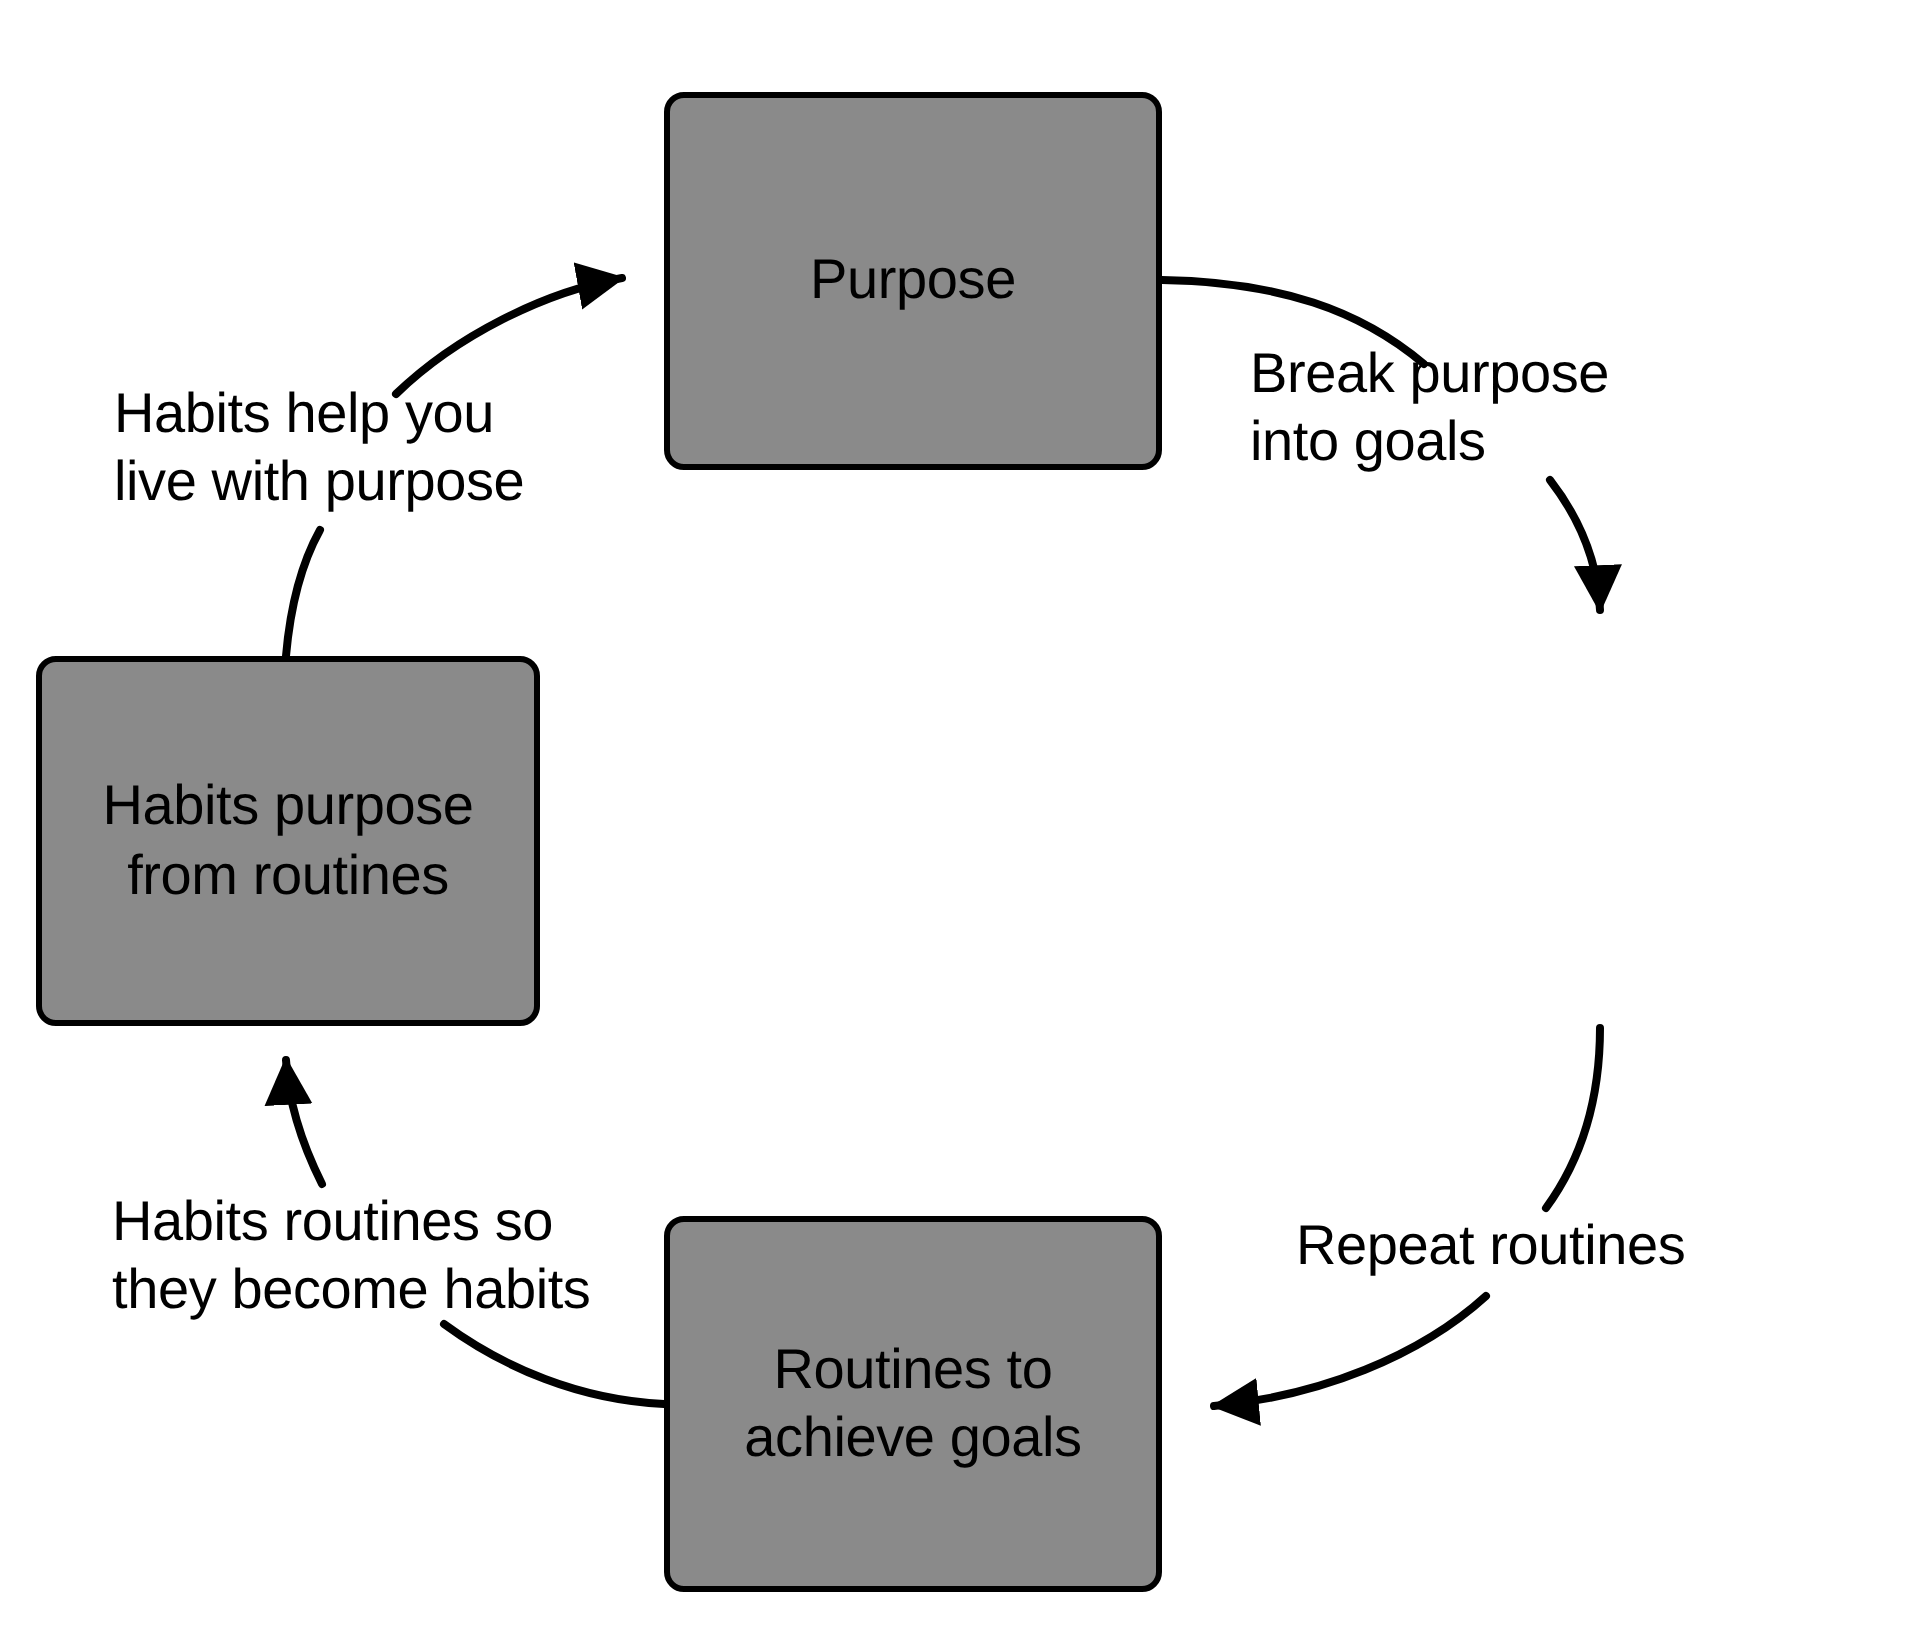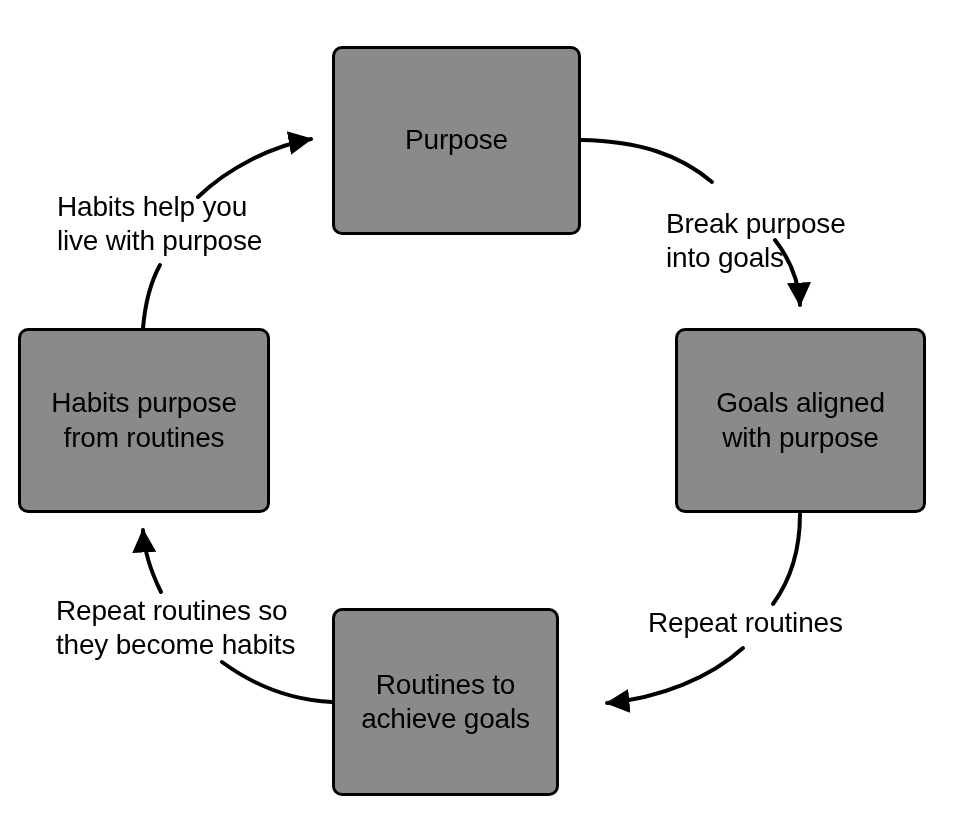--- a/index.html
+++ b/index.html
@@ -58,25 +58,25 @@
     letter-spacing: -0.2px;
     white-space: pre-line;
     z-index: 4;
     background: transparent;
   }
   .edge-label.align-left  { text-align: left; }
 
   
   #node-purpose  { left: 332px; top: 46px;  width: 249px; height: 189px; }
   #node-goals    { left: 675px; top: 328px; width: 251px; height: 185px; }
-  #node-routines { left: 332px; top: 608px; width: 227px; height: 188px; }
+  #node-routines { left: 332px; top: 608px; width: 249px; height: 188px; }
   #node-habits   { left: 18px;  top: 328px; width: 252px; height: 185px; }
 
   
-  #label-break   { left: 666px; top: 170px; width: 210px; margin-top: 37px; }
+  #label-break   { left: 625px; top: 170px; width: 210px; }
   #label-develop { left: 648px; top: 606px; width: 230px; }
   #label-repeat  { left: 56px;  top: 594px; width: 262px; }
   #label-habits  { left: 57px;  top: 190px; width: 232px; }
 </style>
 </head>
 <body>
 
 <div id="canvas">
 
   <svg id="diagram-svg" viewBox="0 0 961 821" xmlns="http://www.w3.org/2000/svg">
@@ -104,39 +104,35 @@
     <g>
       <path d="M 143 328 C 145 305 150 283 160 265" fill="none" stroke="#000000" stroke-width="4" stroke-linecap="round"></path>
       <path d="M 198 197 C 228 168 272 146 311 139" fill="none" stroke="#000000" stroke-width="4" stroke-linecap="round" marker-end="url(#arrowhead)"></path>
     </g>
   </svg>
 
   <div class="node-box" id="node-purpose">
     <span class="node-label">Purpose</span>
   </div>
 
-  <div class="node-box" id="node-goals">
-    <span class="node-label">Goals aligned
-with purpose</span>
-  </div>
 
   <div class="node-box" id="node-routines">
     <span class="node-label">Routines to
 achieve goals</span>
   </div>
 
   <div class="node-box" id="node-habits">
     <span class="node-label">Habits purpose
 from routines</span>
   </div>
 
   <div class="edge-label align-left" id="label-break">Break purpose
 into goals</div>
 
   <div class="edge-label align-left" id="label-develop">Repeat routines</div>
 
-  <div class="edge-label align-left" id="label-repeat">Repeat routines so
+  <div class="edge-label align-left" id="label-repeat">Habits routines so
 they become habits</div>
 
   <div class="edge-label align-left" id="label-habits">Habits help you
 live with purpose</div>
 
 </div>
 
 </body></html>

